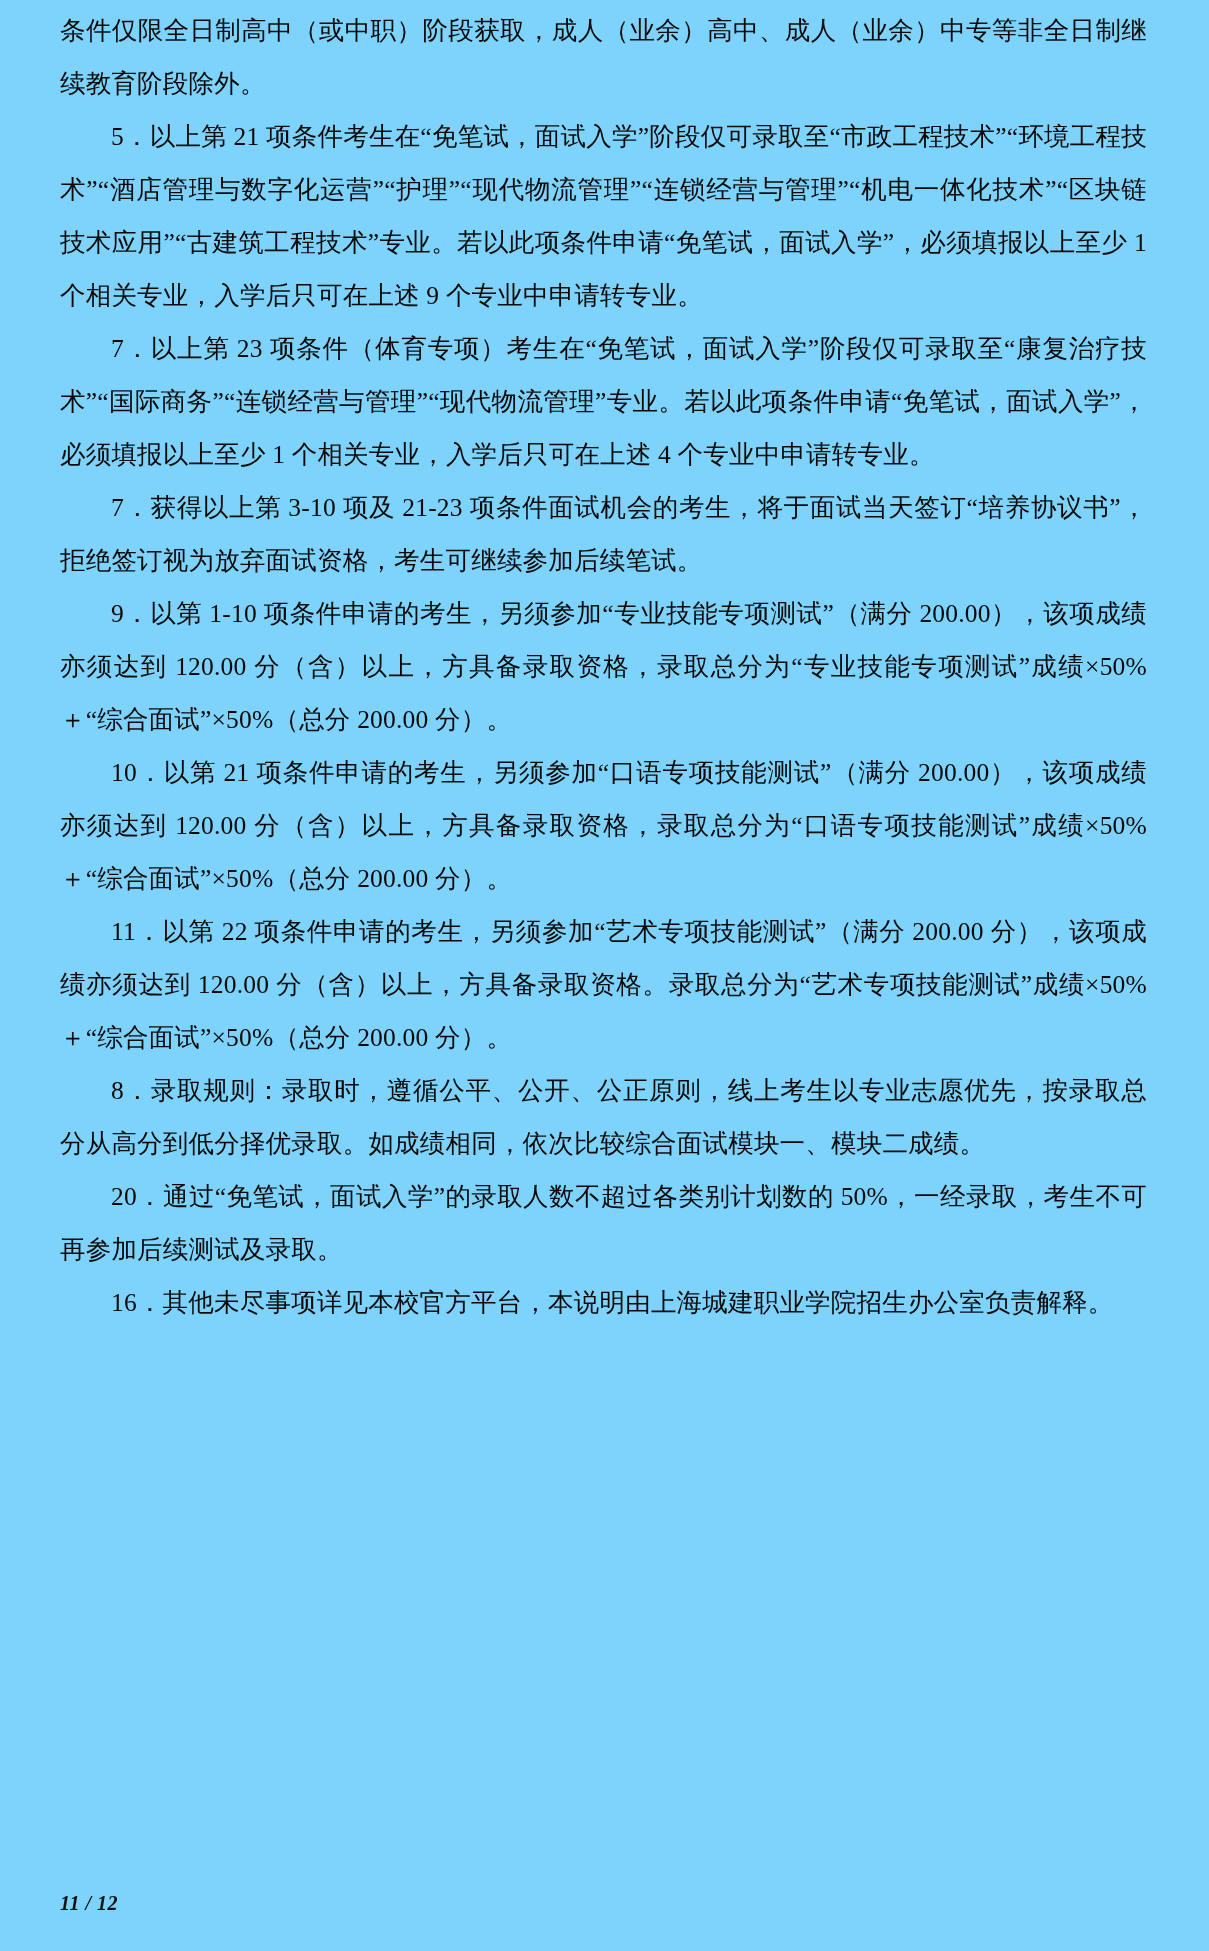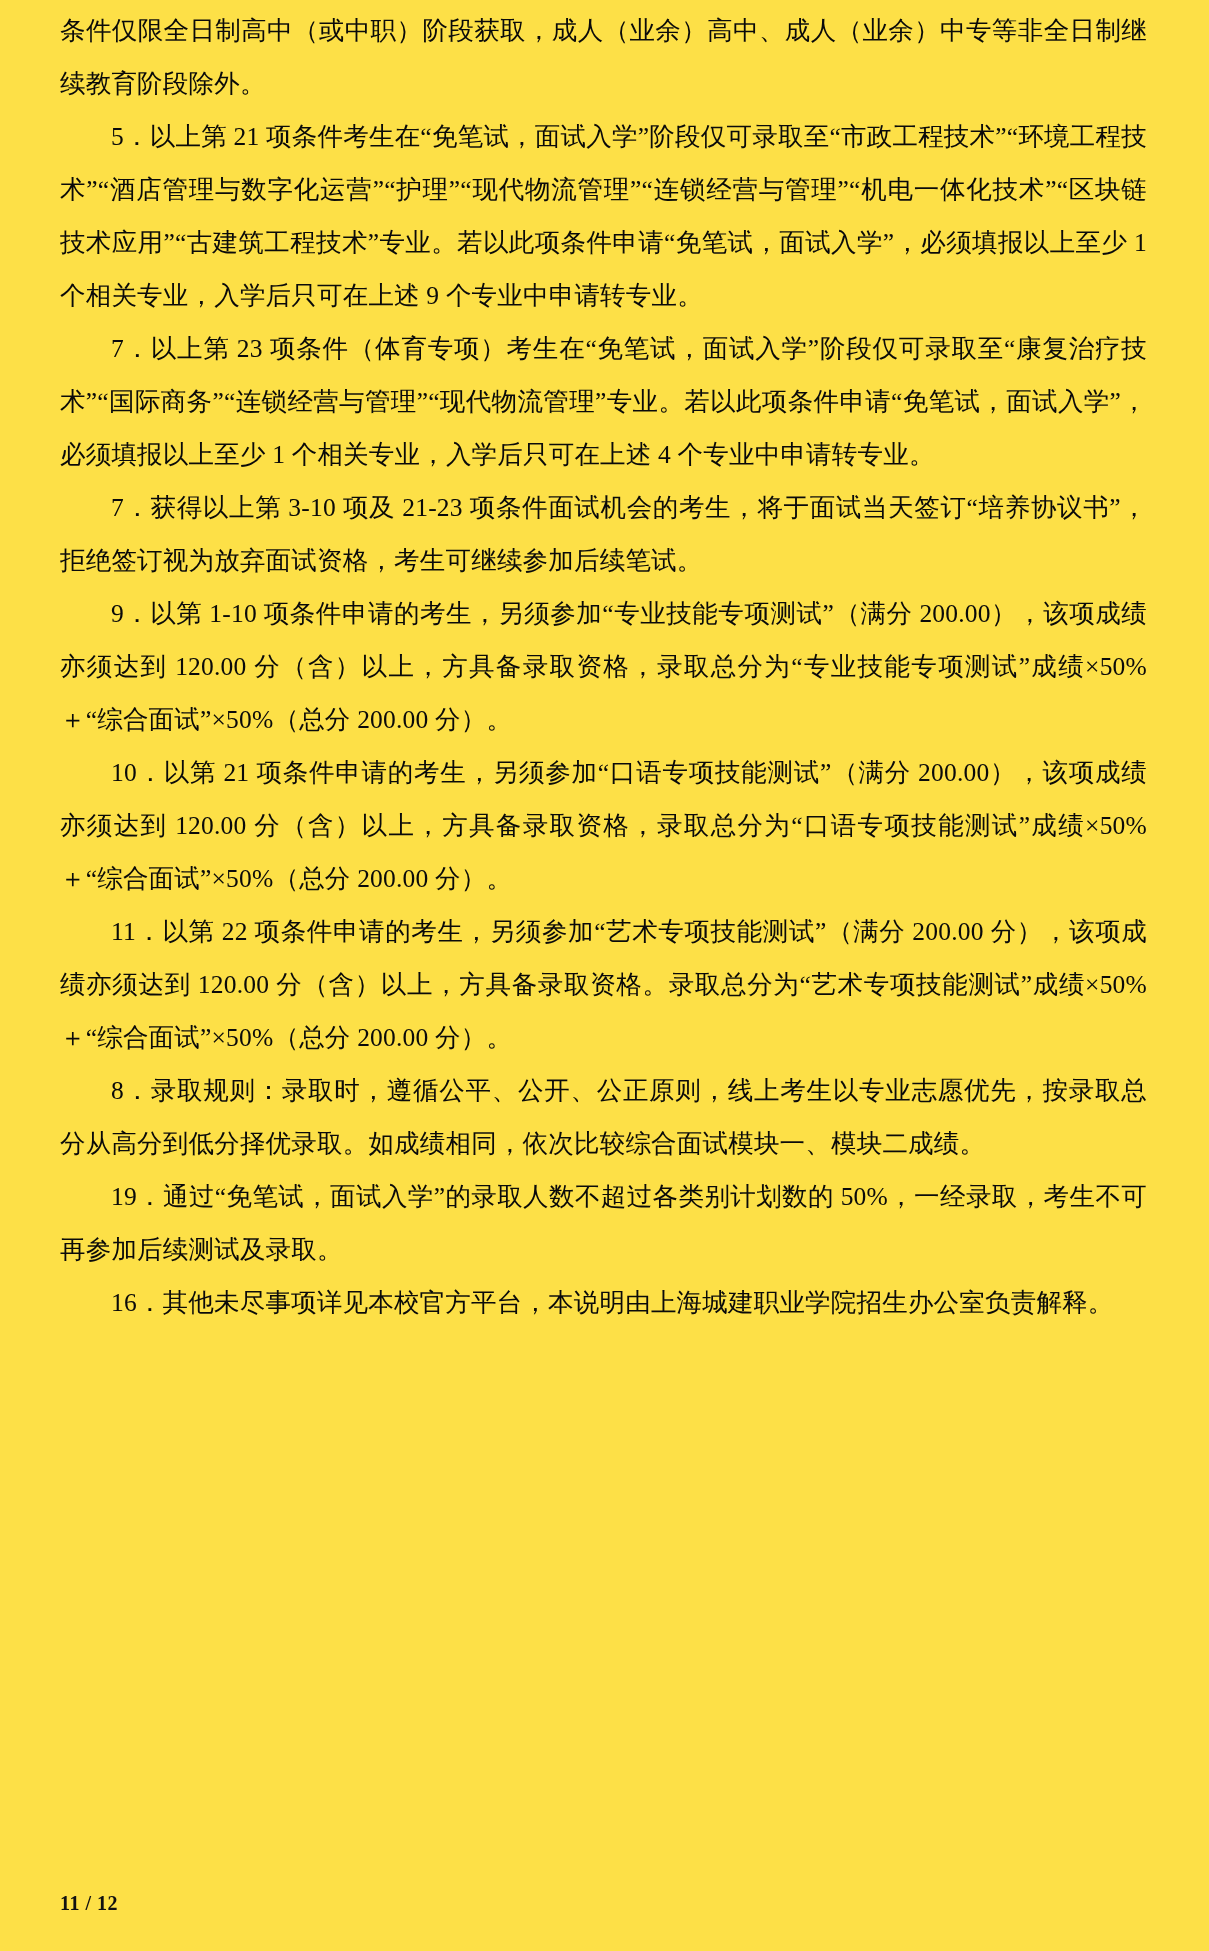--- a/index.html
+++ b/index.html
@@ -3,21 +3,21 @@
 <meta charset="utf-8">
 <style>
   html, body {
     margin: 0;
     padding: 0;
     background: #ffffff;
   }
   .page {
     width: 1209px;
     min-height: 1951px;
-    background: #fde047;
+    background: #7dd3fc;
     position: relative;
     box-sizing: border-box;
     padding: 0 62px 0 60px;
     font-family: "Liberation Serif", "DejaVu Serif", serif;
     color: #0a0a0a;
   }
   .body-text {
     padding-top: 4px;
   }
   p.para {
@@ -33,35 +33,36 @@
   }
   .page-number {
     position: absolute;
     left: 60px;
     bottom: 36px;
     font-size: 20px;
     font-weight: bold;
     font-family: "Liberation Serif", "DejaVu Serif", serif;
     color: #111;
     letter-spacing: 0.5px;
+    font-style: italic;
   }
 </style>
 </head>
 <body>
 
 <div class="page">
 
   <div class="body-text">
     <p class="para">条件仅限全日制高中（或中职）阶段获取，成人（业余）高中、成人（业余）中专等非全日制继续教育阶段除外。</p>
     <p class="para indent">5．以上第 21 项条件考生在“免笔试，面试入学”阶段仅可录取至“市政工程技术”“环境工程技术”“酒店管理与数字化运营”“护理”“现代物流管理”“连锁经营与管理”“机电一体化技术”“区块链技术应用”“古建筑工程技术”专业。若以此项条件申请“免笔试，面试入学”，必须填报以上至少 1 个相关专业，入学后只可在上述 9 个专业中申请转专业。</p>
     <p class="para indent">7．以上第 23 项条件（体育专项）考生在“免笔试，面试入学”阶段仅可录取至“康复治疗技术”“国际商务”“连锁经营与管理”“现代物流管理”专业。若以此项条件申请“免笔试，面试入学”，必须填报以上至少 1 个相关专业，入学后只可在上述 4 个专业中申请转专业。</p>
     <p class="para indent">7．获得以上第 3-10 项及 21-23 项条件面试机会的考生，将于面试当天签订“培养协议书”，拒绝签订视为放弃面试资格，考生可继续参加后续笔试。</p>
     <p class="para indent">9．以第 1-10 项条件申请的考生，另须参加“专业技能专项测试”（满分 200.00），该项成绩亦须达到 120.00 分（含）以上，方具备录取资格，录取总分为“专业技能专项测试”成绩×50%＋“综合面试”×50%（总分 200.00 分）。</p>
     <p class="para indent">10．以第 21 项条件申请的考生，另须参加“口语专项技能测试”（满分 200.00），该项成绩亦须达到 120.00 分（含）以上，方具备录取资格，录取总分为“口语专项技能测试”成绩×50%＋“综合面试”×50%（总分 200.00 分）。</p>
     <p class="para indent">11．以第 22 项条件申请的考生，另须参加“艺术专项技能测试”（满分 200.00 分），该项成绩亦须达到 120.00 分（含）以上，方具备录取资格。录取总分为“艺术专项技能测试”成绩×50%＋“综合面试”×50%（总分 200.00 分）。</p>
     <p class="para indent">8．录取规则：录取时，遵循公平、公开、公正原则，线上考生以专业志愿优先，按录取总分从高分到低分择优录取。如成绩相同，依次比较综合面试模块一、模块二成绩。</p>
-    <p class="para indent">19．通过“免笔试，面试入学”的录取人数不超过各类别计划数的 50%，一经录取，考生不可再参加后续测试及录取。</p>
+    <p class="para indent">20．通过“免笔试，面试入学”的录取人数不超过各类别计划数的 50%，一经录取，考生不可再参加后续测试及录取。</p>
     <p class="para indent">16．其他未尽事项详见本校官方平台，本说明由上海城建职业学院招生办公室负责解释。</p>
   </div>
 
   <div class="page-number">11 / 12</div>
 
 </div>
 
 </body></html>

